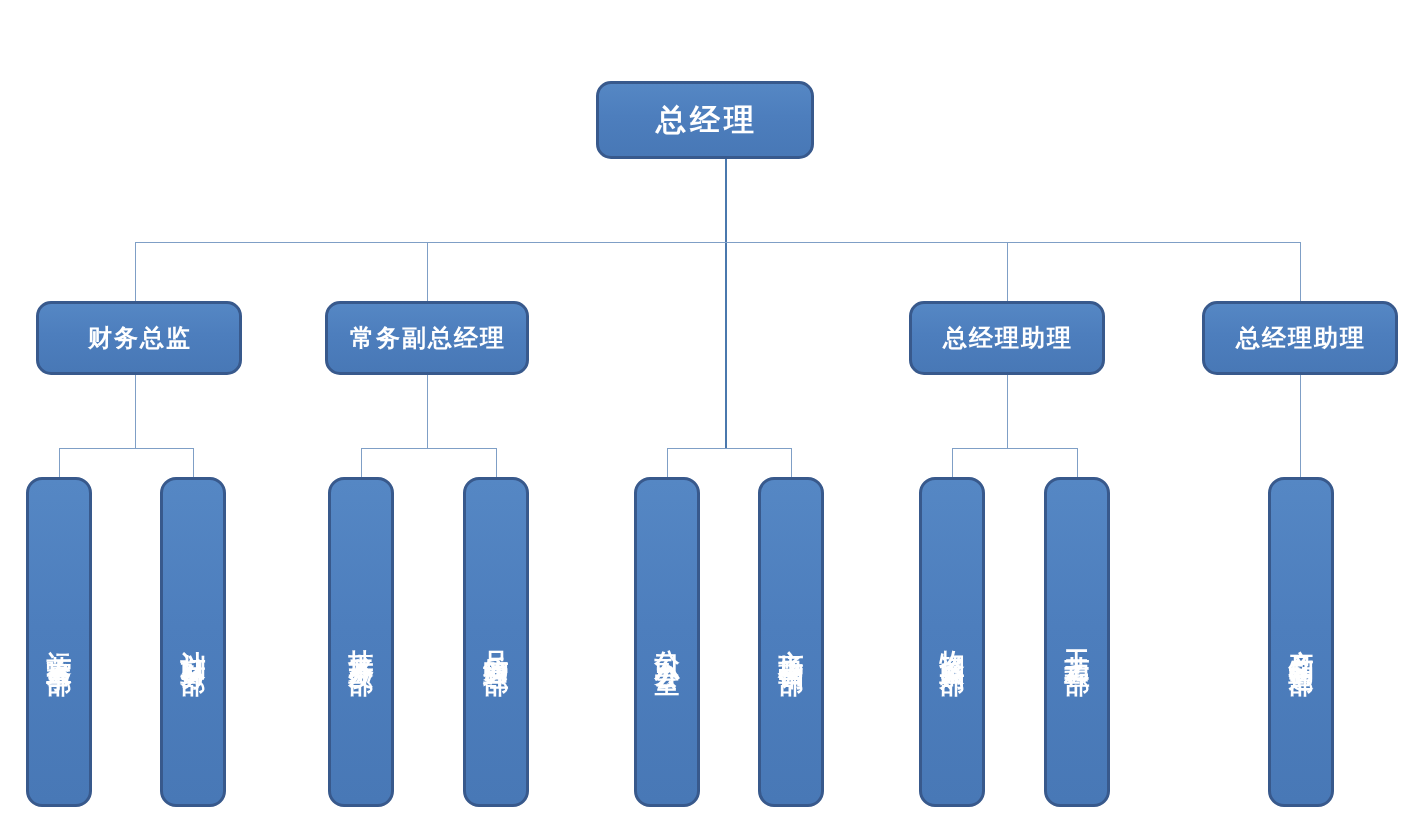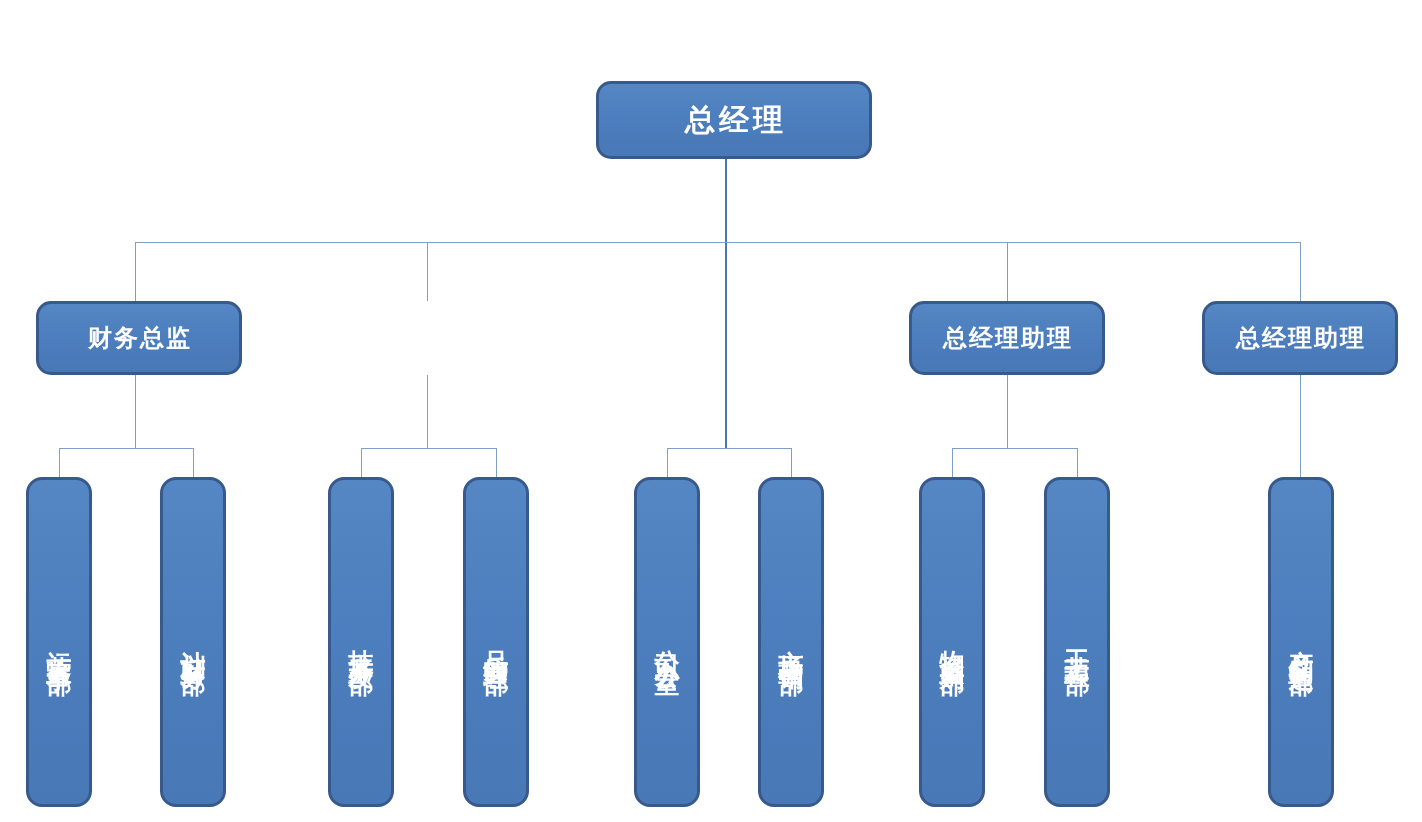--- a/index.html
+++ b/index.html
@@ -90,26 +90,29 @@
   <div class="line vline" style="left:667px; top:449px; height:29px;"></div>
   <div class="line vline" style="left:791px; top:449px; height:29px;"></div>
 
   <div class="line vline" style="left:1007px; top:375px; height:74px;"></div>
   <div class="line hline" style="left:952px; top:448px; width:126px;"></div>
   <div class="line vline" style="left:952px; top:449px; height:29px;"></div>
   <div class="line vline" style="left:1077px; top:449px; height:29px;"></div>
 
   <div class="line vline" style="left:1300px; top:375px; height:103px;"></div>
 
-  <div class="node hbox" style="left:596px; top:81px; width:276px; height:78px;">
+  <div class="node hbox" style="left:596px; top:81px; width:218px; height:78px;">
     <span class="root-label">总经理</span>
   </div>
 
   <div class="node hbox" style="left:36px; top:301px; width:206px; height:74px;">
     <span class="l2-label">财务总监</span>
+  </div>
+  <div class="node hbox" style="left:325px; top:301px; width:204px; height:74px;">
+    <span class="l2-label">常务副总经理</span>
   </div>
   <div class="node hbox" style="left:909px; top:301px; width:196px; height:74px;">
     <span class="l2-label">总经理助理</span>
   </div>
   <div class="node hbox" style="left:1202px; top:301px; width:196px; height:74px;">
     <span class="l2-label">总经理助理</span>
   </div>
 
   <div class="node vbox" style="left:26px; top:477px; width:66px; height:330px;">
     <span class="v-label">运营人事部</span>

